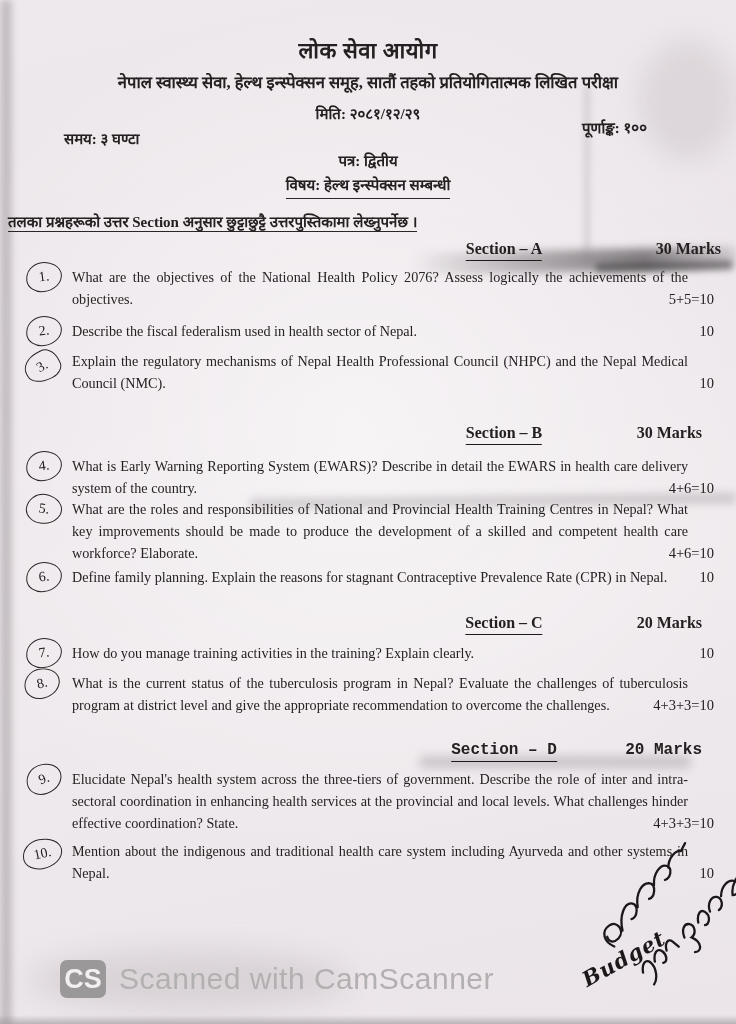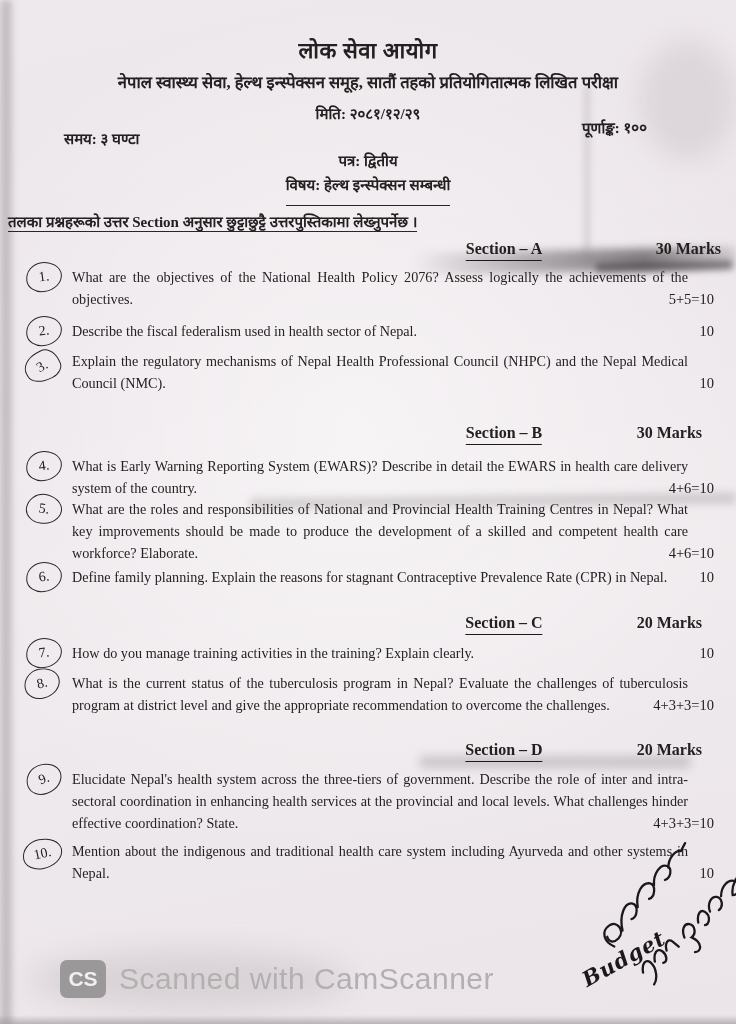--- a/index.html
+++ b/index.html
@@ -30,28 +30,28 @@
   
   .abs{position:absolute;}
   .center{left:0;width:736px;text-align:center;}
   .org-title{top:34px;font-size:22px;font-weight:bold;letter-spacing:.5px;}
   .exam-title{top:70px;font-size:16.5px;font-weight:bold;}
   .date-line{top:103px;font-size:15px;font-weight:bold;}
   .time-label{left:64px;top:128px;font-size:15px;font-weight:bold;}
   .fullmarks-label{left:582px;top:117px;font-size:15px;font-weight:bold;transform:rotate(-.6deg);}
   .paper-line{top:150px;font-size:15px;font-weight:bold;}
   .subject-line{top:174px;font-size:15px;font-weight:bold;}
-  .subject-line span{border-bottom:1.5px solid #2a2627;padding-bottom:12px;}
+  .subject-line span{border-bottom:1.5px solid #2a2627;padding-bottom:5px;}
   .instruction{left:8px;top:211px;font-size:15px;font-weight:bold;}
   .instruction span{border-bottom:1.5px solid #2a2627;padding-bottom:1px;}
 
   .section-header{left:0;width:736px;height:24px;}
   .section-header .sec-title{position:absolute;left:460px;font-size:16px;font-weight:bold;border-bottom:1.7px solid #1c1a1b;padding-bottom:2px;white-space:nowrap;transform:translateX(-50%) ;left:504px;}
   .section-header .sec-marks{position:absolute;right:34px;font-size:16px;font-weight:bold;white-space:nowrap;}
-  .sec-a{top:240px;padding-left:19px;} .sec-b{top:424px;} .sec-c{top:614px;} .sec-d{top:741px;}
+  .sec-a{top:240px;padding-left:19px;} .sec-b{top:424px;} .sec-c{top:614px;} .sec-d{top:741px;font-family:Liberation Mono, monospace;}
 
   .question{left:26px;width:688px;padding-left:46px;padding-right:26px;box-sizing:border-box;font-size:14.2px;line-height:22px;}
   .qtext{text-align:justify;color:#262223;}
   .qnum{position:absolute;left:0;top:-4px;width:34px;height:28px;
         border:1.7px solid #2a2627;border-radius:48% 52% 55% 45% / 55% 48% 52% 45%;
         display:flex;align-items:center;justify-content:center;
         font-size:14px;font-weight:normal;transform:rotate(-7deg);background:transparent;}
   .qmarks{position:absolute;right:0;bottom:0;font-size:14.5px;white-space:nowrap;}
   .q1{top:266px;} .q2{top:320px;} .q3{top:350px;}
   .q4{top:455px;} .q5{top:498px;} .q6{top:566px;}
@@ -61,21 +61,21 @@
   .q5 .qnum{transform:rotate(8deg);}
   .q8 .qnum{transform:rotate(-14deg) translate(-2px,0);}
   .q9 .qnum{transform:rotate(-20deg);}
   .q10 .qnum{width:38px;transform:rotate(-12deg) translate(-4px,2px);}
 
   .end-note{top:898px;font-size:15.5px;font-weight:bold;left:0;width:736px;text-align:center;}
 
   
   .cs-logo{left:60px;top:960px;width:46px;height:38px;background:#9b989a;border-radius:7px;
            display:flex;align-items:center;justify-content:center;
-           font-family:"Liberation Sans",sans-serif;font-weight:bold;font-size:21px;color:#f2f0f1;}
+           font-family:"Liberation Sans",sans-serif;font-weight:bold;font-size:27px;color:#f2f0f1;}
   .cs-text{left:119px;top:962px;font-family:"Liberation Sans",sans-serif;font-size:30px;color:#b3b0b1;letter-spacing:.5px;}
 
   
   .signature{position:absolute;pointer-events:none;}
   .sig-budget{left:578px;top:946px;transform:rotate(-29deg);
     font-family:"DejaVu Serif",serif;font-style:italic;font-weight:bold;font-size:21px;color:#1b181a;letter-spacing:1px;}
   .sig-svg path{fill:none;stroke:#1b181a;stroke-width:2.3;stroke-linecap:round;}
 </style>
 </head>
 <body>

